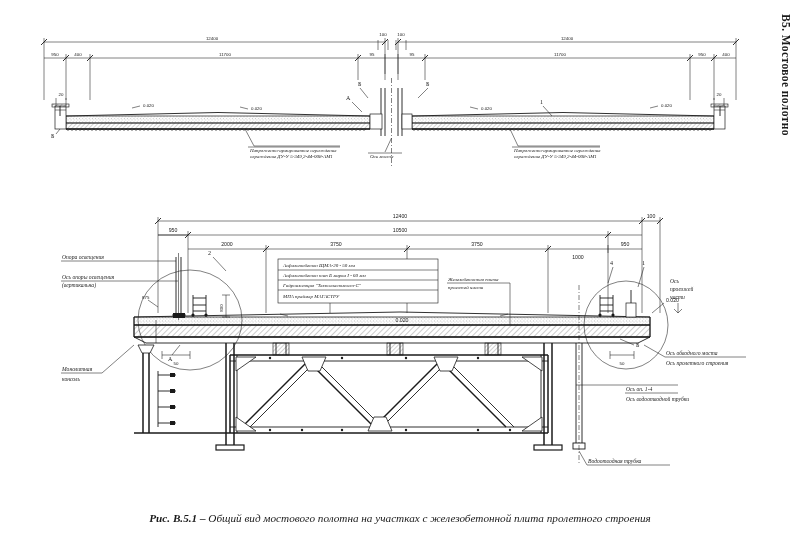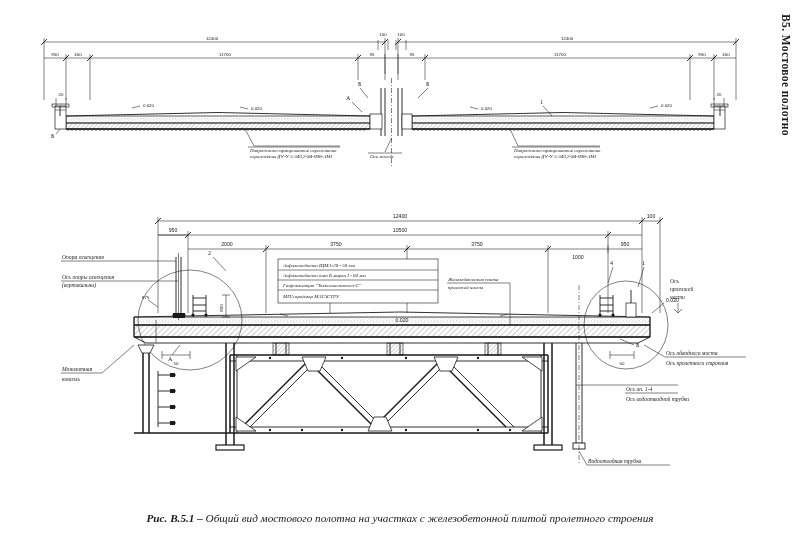--- a/index.html
+++ b/index.html
@@ -520,16 +520,16 @@
       </g>
       <g>
         <text class="lbl6" x="558" y="268">Водоотводная трубка</text>
         <line class="ln thin" x1="557" y1="270" x2="640" y2="270"></line>
         <path class="ln thin" d="M557 270 L549 256"></path>
       </g>
     </svg>
   </div>
 
   <div class="caption">
-    <b>Рис. В.5.1 –</b><span> Общий вид мостового полотна на участках с железобетонной плитой пролетного строения</span>
+    <b>Рис. В.5.1 –</b><span> Общий вид мостового полотна на участках с железобетонной плита пролетного строения</span>
   </div>
 
 </div>
 
 </body></html>

